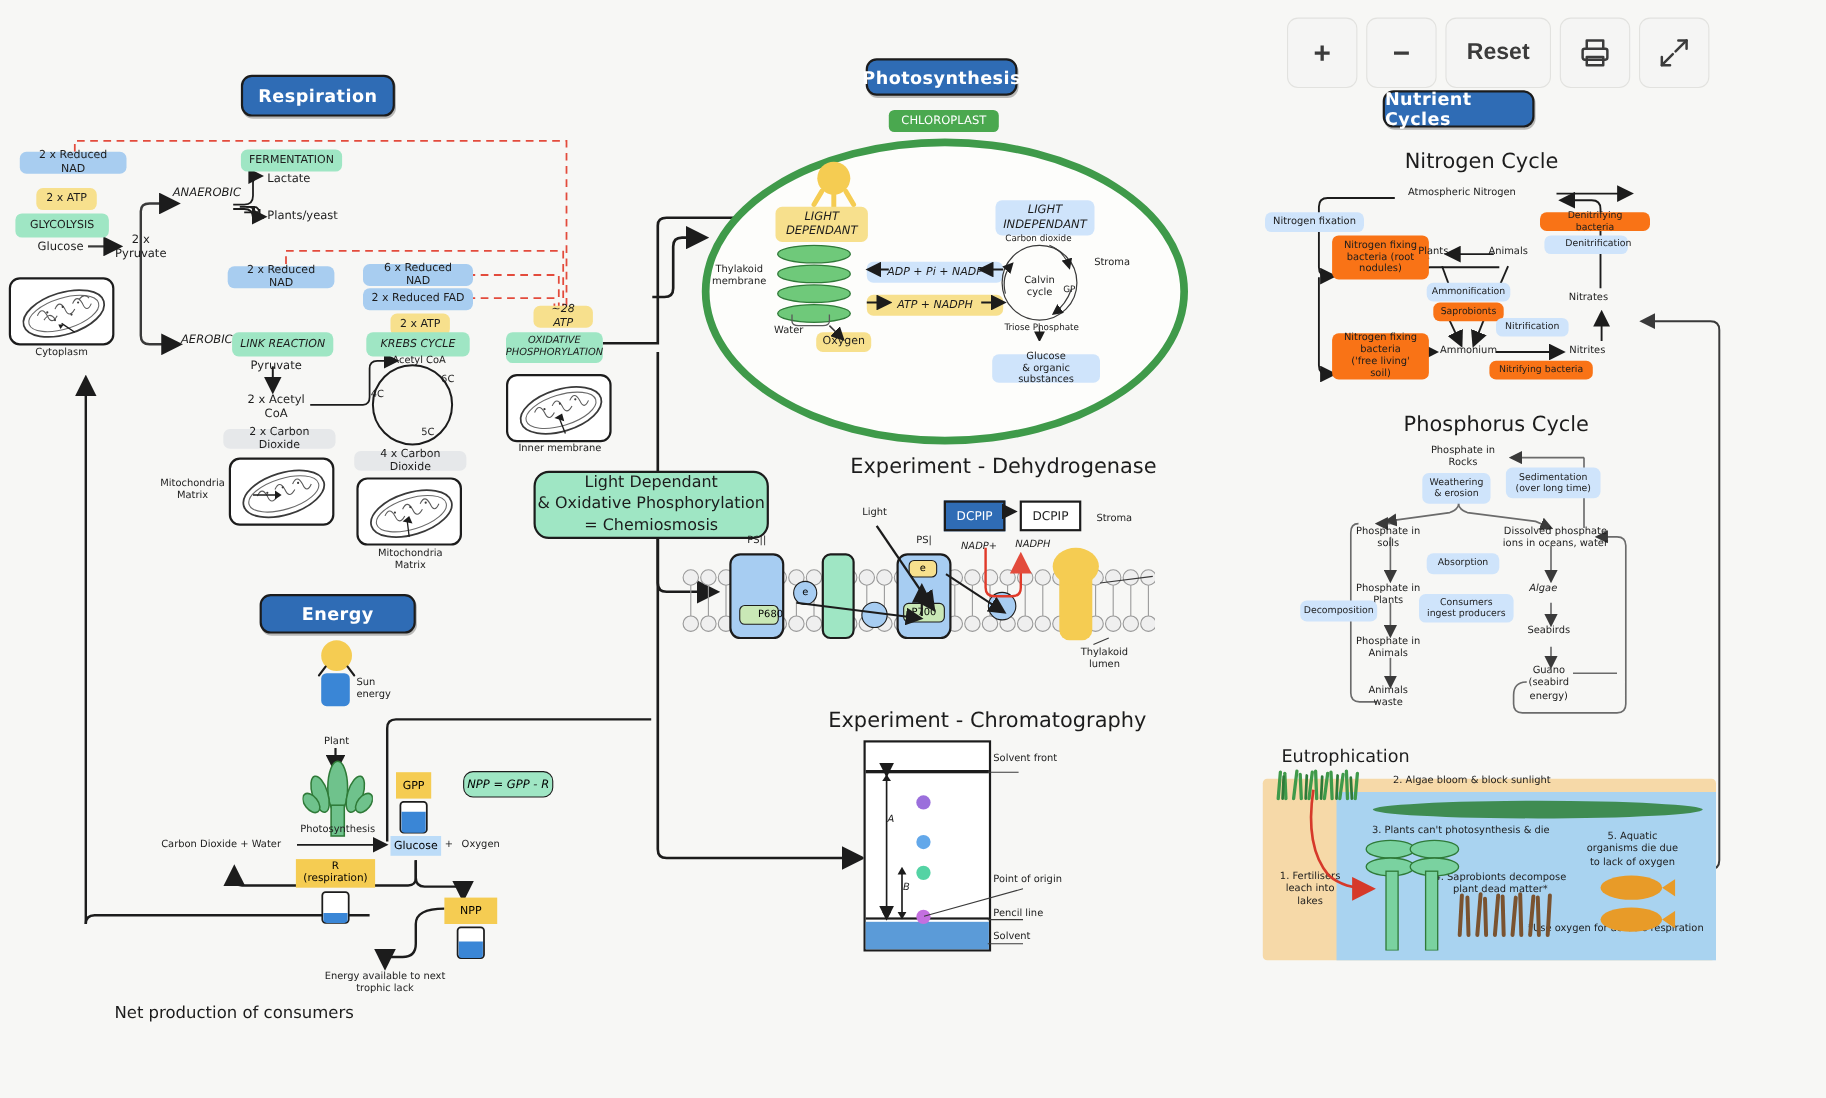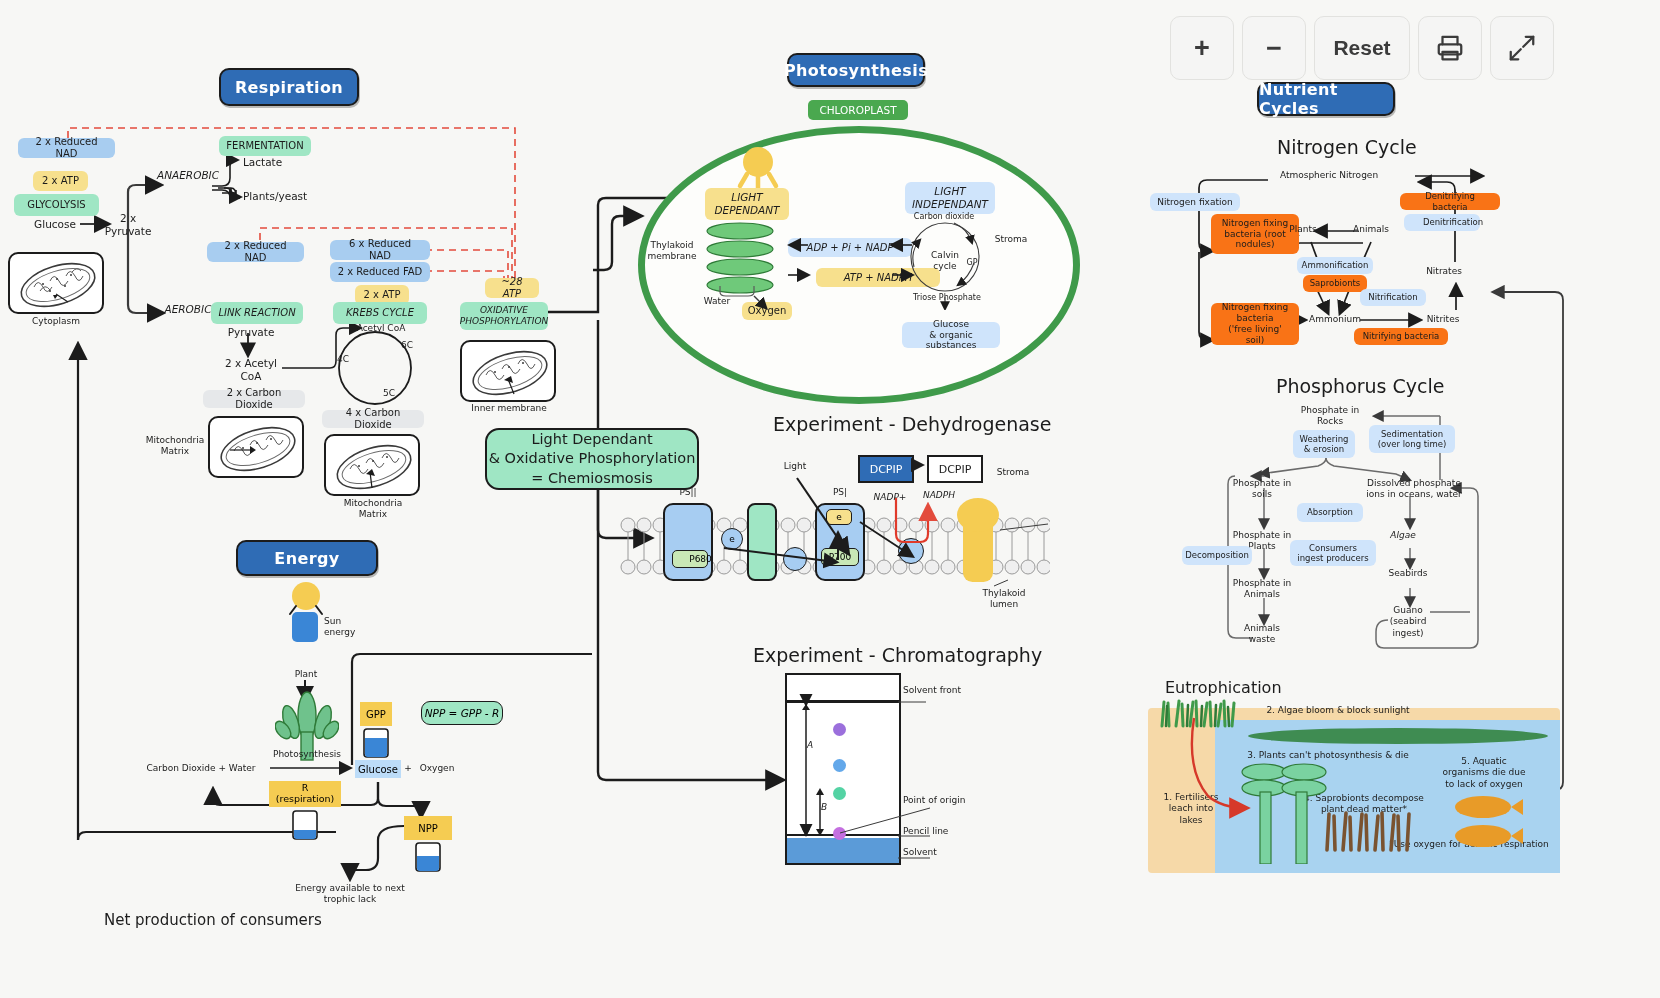--- a/index.html
+++ b/index.html
@@ -402,21 +402,21 @@
     <ellipse cx="40" cy="9" rx="33" ry="8" fill="#6fc97a" stroke="#2f7a38" stroke-width="1.2"></ellipse>
     <ellipse cx="40" cy="27" rx="33" ry="8" fill="#6fc97a" stroke="#2f7a38" stroke-width="1.2"></ellipse>
     <ellipse cx="40" cy="45" rx="33" ry="8" fill="#6fc97a" stroke="#2f7a38" stroke-width="1.2"></ellipse>
     <ellipse cx="40" cy="63" rx="33" ry="8" fill="#6fc97a" stroke="#2f7a38" stroke-width="1.2"></ellipse>
   </svg>
 
   <div class="hw sm abs" style="left:640px; top:240px; width:64px;"><span>Thylakoid
 membrane</span></div>
 
   <div class="chip pale abs" style="left:788px; top:238px; width:124px; height:19px; font-size:10px;"><span class="ital">ADP + Pi + NADP</span></div>
-  <div class="chip yellow abs" style="left:816px; top:268px; width:124px; height:19px; font-size:10px;"><span class="ital">ATP + NADPH</span></div>
+  <div class="chip yellow abs" style="left:788px; top:268px; width:124px; height:19px; font-size:10px;"><span class="ital">ATP + NADPH</span></div>
 
   <div class="hw sm abs" style="left:694px; top:296px; width:46px;"><span>Water</span></div>
   <div class="chip yellow abs" style="left:742px; top:302px; width:50px; height:18px;"><span>Oxygen</span></div>
 
   <div class="hw xs abs" style="left:906px; top:212px; width:76px;"><span>Carbon dioxide</span></div>
   <div class="hw sm abs" style="left:920px; top:250px; width:50px;"><span>Calvin
 cycle</span></div>
   <div class="hw xs abs" style="left:963px; top:258px; width:18px;"><span>GP</span></div>
   <div class="hw xs abs" style="left:906px; top:293px; width:82px;"><span>Triose Phosphate</span></div>
   <div class="hw sm abs" style="left:988px; top:234px; width:46px;"><span>Stroma</span></div>
@@ -741,21 +741,21 @@
   <div class="hw sm abs" style="left:1383px; top:530px; width:40px;"><span class="ital">Algae</span></div>
 
   <div class="chip pale abs" style="left:1182px; top:546px; width:70px; height:19px; font-size:8.5px;"><span>Decomposition</span></div>
   <div class="hw sm abs" style="left:1225px; top:578px; width:74px;"><span>Phosphate in
 Animals</span></div>
   <div class="hw sm abs" style="left:1380px; top:568px; width:56px;"><span>Seabirds</span></div>
   <div class="hw sm abs" style="left:1230px; top:623px; width:64px;"><span>Animals
 waste</span></div>
   <div class="hw sm abs" style="left:1380px; top:605px; width:56px;"><span>Guano
 (seabird
-ingest)</span></div>
+energy)</span></div>
 
   <div class="sec-title abs" style="left:1165px; top:678px; font-size:16px;"><span>Eutrophication</span></div>
 
   <div class="abs" style="left:1148px; top:708px; width:412px; height:165px; background:#f6d9a8; border-radius:4px;"></div>
   <div class="abs" style="left:1215px; top:720px; width:345px; height:153px; background:#a9d3f0;"></div>
 
   <svg class="abs" style="left:1158px; top:698px;" width="78" height="30" viewBox="0 0 78 30">
     <g stroke="#3f9a4a" stroke-width="3" stroke-linecap="round">
       <path d="M4,28 L6,4"></path>
         <path d="M11,28 L10,5"></path>

